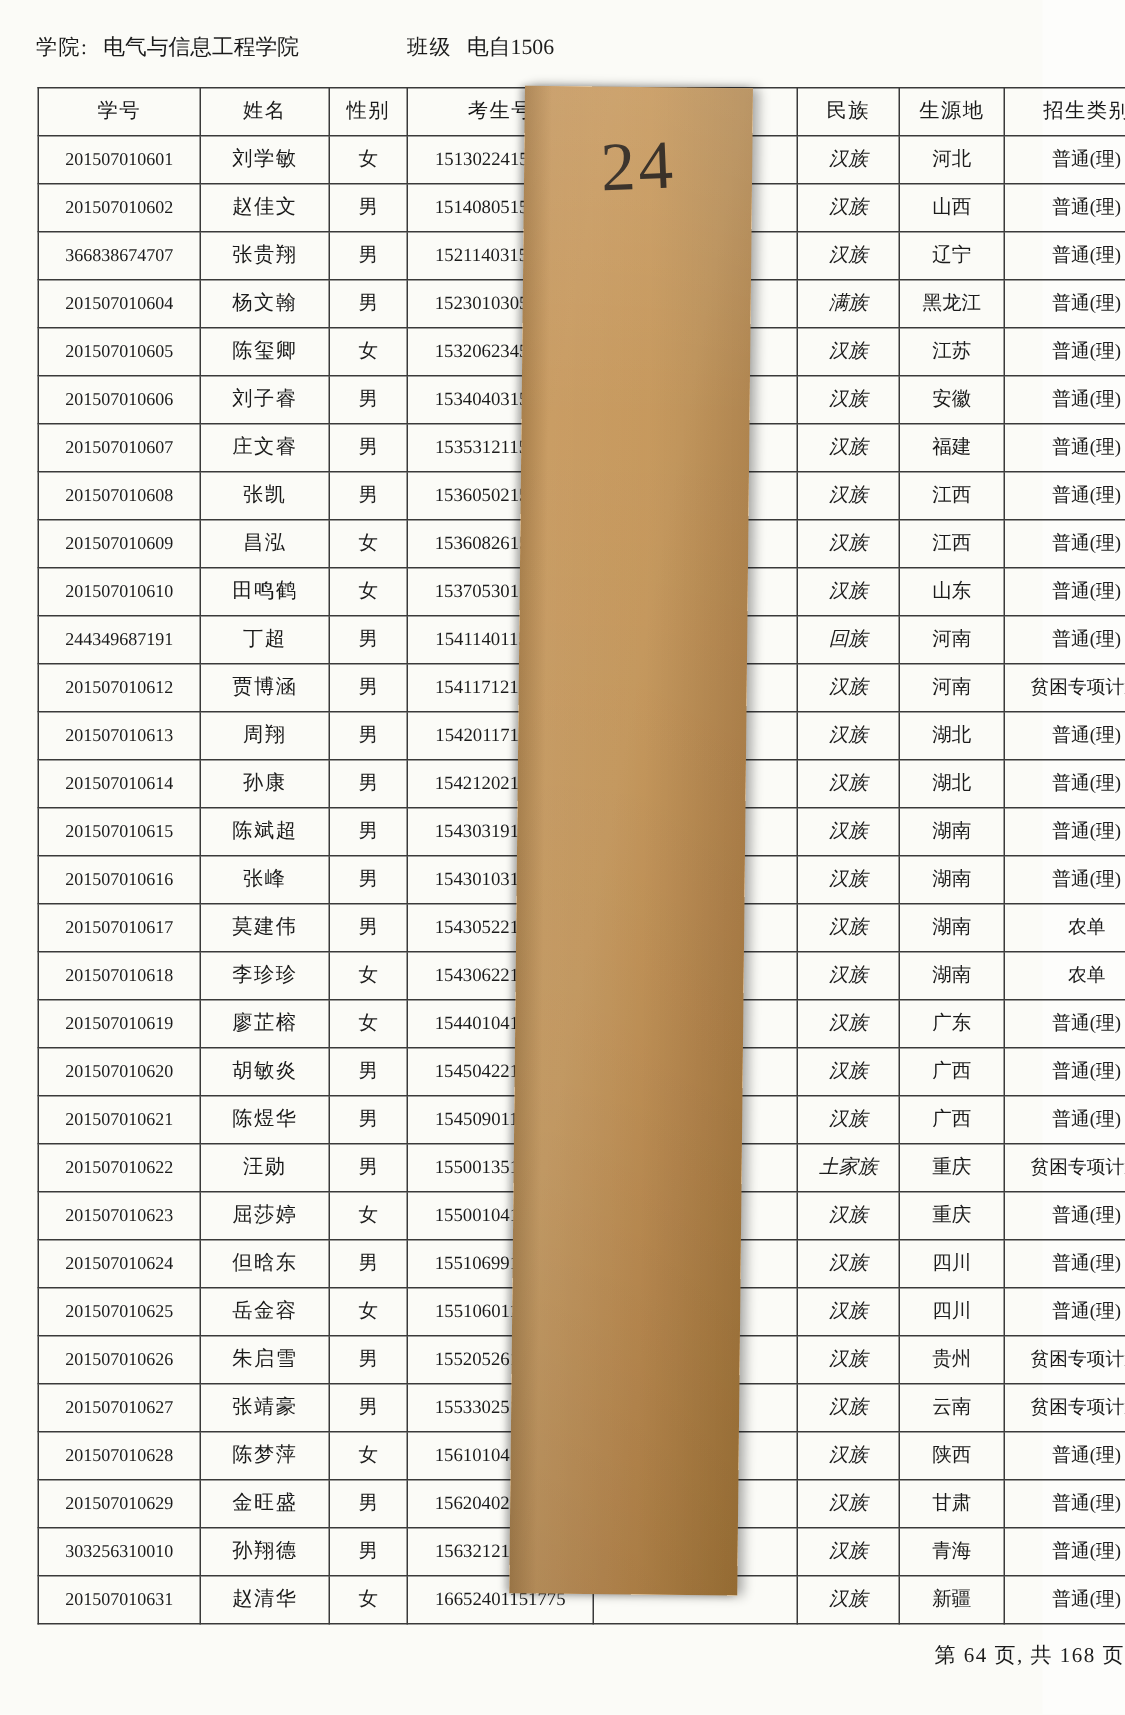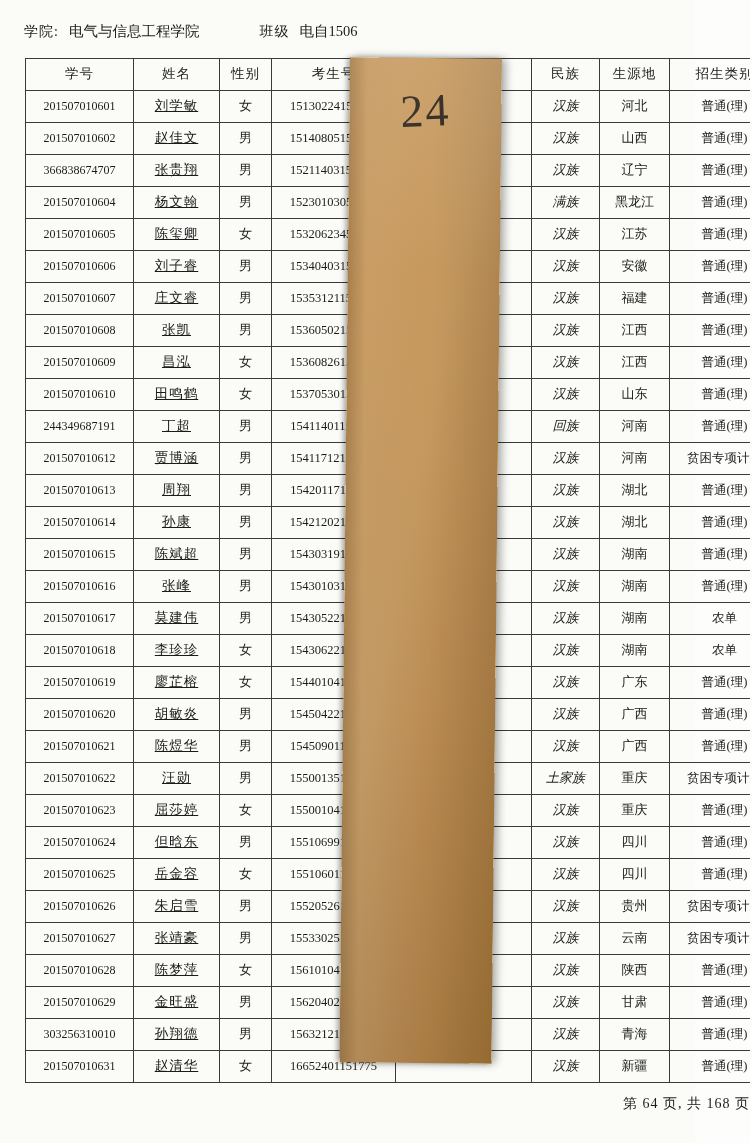--- a/index.html
+++ b/index.html
@@ -37,21 +37,21 @@
     letter-spacing: 1px;
   }
   .header .val {
     font-size: 14.5px;
     margin-left: 10px;
     margin-right: 34px;
     border-bottom: 0px solid transparent;
   }
   .hdr-group { display: flex; align-items: baseline; }
   .hdr-group.g2 { margin-left: 36px; }
-  .hdr-group.g3 { margin-left: 26px; }
+  .hdr-group.g3 { margin-left: 38px; }
 
   
   .tbl-wrap {
     position: absolute;
     top: 58px;
     left: 25px;
     width: 714px;
   }
   table.roster {
     border-collapse: collapse;
@@ -76,21 +76,21 @@
   col.c-xh { width: 108px; }
   col.c-xm { width: 86px; }
   col.c-xb { width: 52px; }
   col.c-ksh { width: 124px; }
   col.c-sfz { width: 136px; }
   col.c-mz { width: 68px; }
   col.c-sy { width: 70px; }
   col.c-zs { width: 110px; }
 
   td.xh { font-size: 12px; letter-spacing: 0px; }
-  td.xm { font-size: 13.5px; letter-spacing: 1px; text-decoration: underline; }
+  td.xm { font-size: 13.5px; letter-spacing: 1px; }
   td.xb { font-size: 13px; }
   td.ksh { font-size: 12.5px; }
   td.sfz { font-size: 12.5px; }
   td.mz { font-size: 13px; font-style: italic; }
   td.sy { font-size: 13px; }
   td.zs { font-size: 12.5px; }
 
   
   .strip {
     position: absolute;

